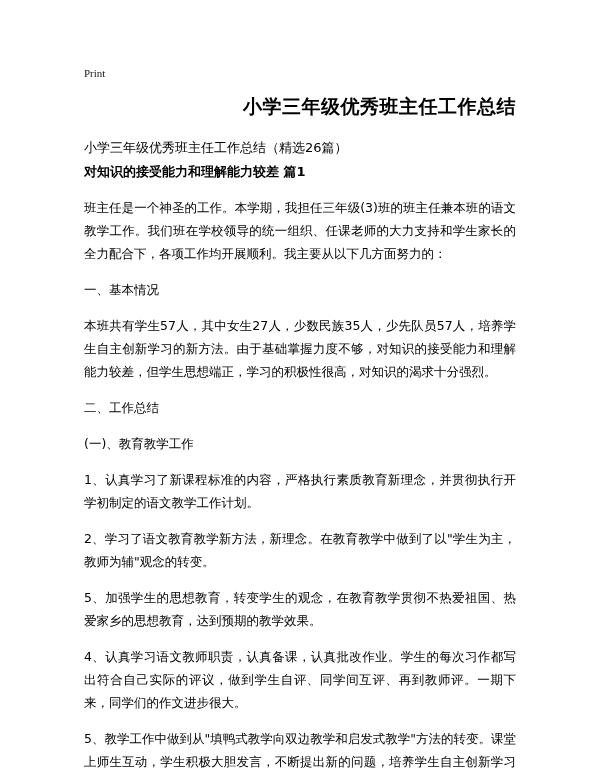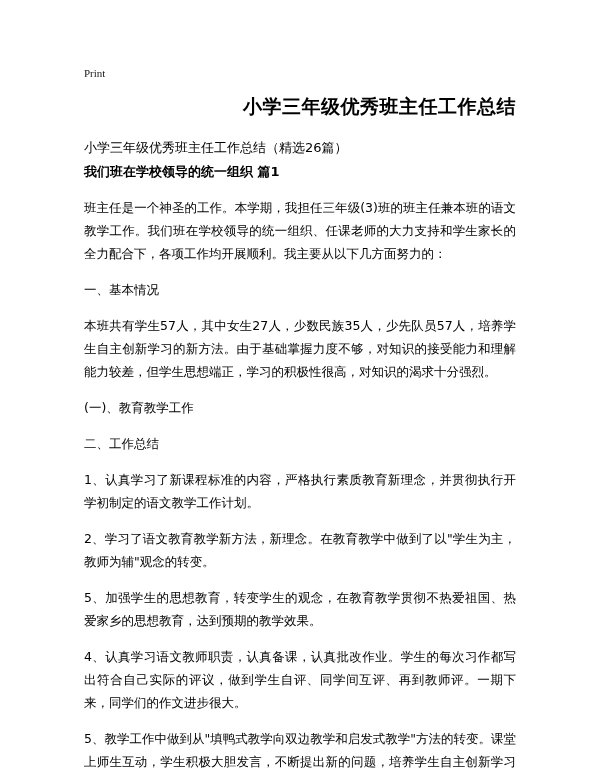--- a/index.html
+++ b/index.html
@@ -69,27 +69,27 @@
 <div class="page">
 
   <div class="print-label">Print</div>
 
   <div class="doc">
 
     <h1 class="doc-title">小学三年级优秀班主任工作总结</h1>
 
     <p class="subtitle">小学三年级优秀班主任工作总结（精选26篇）</p>
 
-    <p class="section-heading">我们班在学校领导的统一组织 篇1</p>
+    <p class="section-heading">对知识的接受能力和理解能力较差 篇1</p>
 
     <p class="para">班主任是一个神圣的工作。本学期，我担任三年级(3)班的班主任兼本班的语文教学工作。我们班在学校领导的统一组织、任课老师的大力支持和学生家长的全力配合下，各项工作均开展顺利。我主要从以下几方面努力的：</p>
     <p class="para">一、基本情况</p>
     <p class="para">本班共有学生57人，其中女生27人，少数民族35人，少先队员57人，培养学生自主创新学习的新方法。由于基础掌握力度不够，对知识的接受能力和理解能力较差，但学生思想端正，学习的积极性很高，对知识的渴求十分强烈。</p>
+    <p class="para">二、工作总结</p>
     <p class="para">(一)、教育教学工作</p>
-    <p class="para">二、工作总结</p>
     <p class="para">1、认真学习了新课程标准的内容，严格执行素质教育新理念，并贯彻执行开学初制定的语文教学工作计划。</p>
     <p class="para">2、学习了语文教育教学新方法，新理念。在教育教学中做到了以"学生为主，教师为辅"观念的转变。</p>
     <p class="para">5、加强学生的思想教育，转变学生的观念，在教育教学贯彻不热爱祖国、热爱家乡的思想教育，达到预期的教学效果。</p>
     <p class="para">4、认真学习语文教师职责，认真备课，认真批改作业。学生的每次习作都写出符合自己实际的评议，做到学生自评、同学间互评、再到教师评。一期下来，同学们的作文进步很大。</p>
     <p class="para">5、教学工作中做到从"填鸭式教学向双边教学和启发式教学"方法的转变。课堂上师生互动，学生积极大胆发言，不断提出新的问题，培养学生自主创新学习的新方法。</p>
 
   </div>
 </div>
 
 </body></html>

